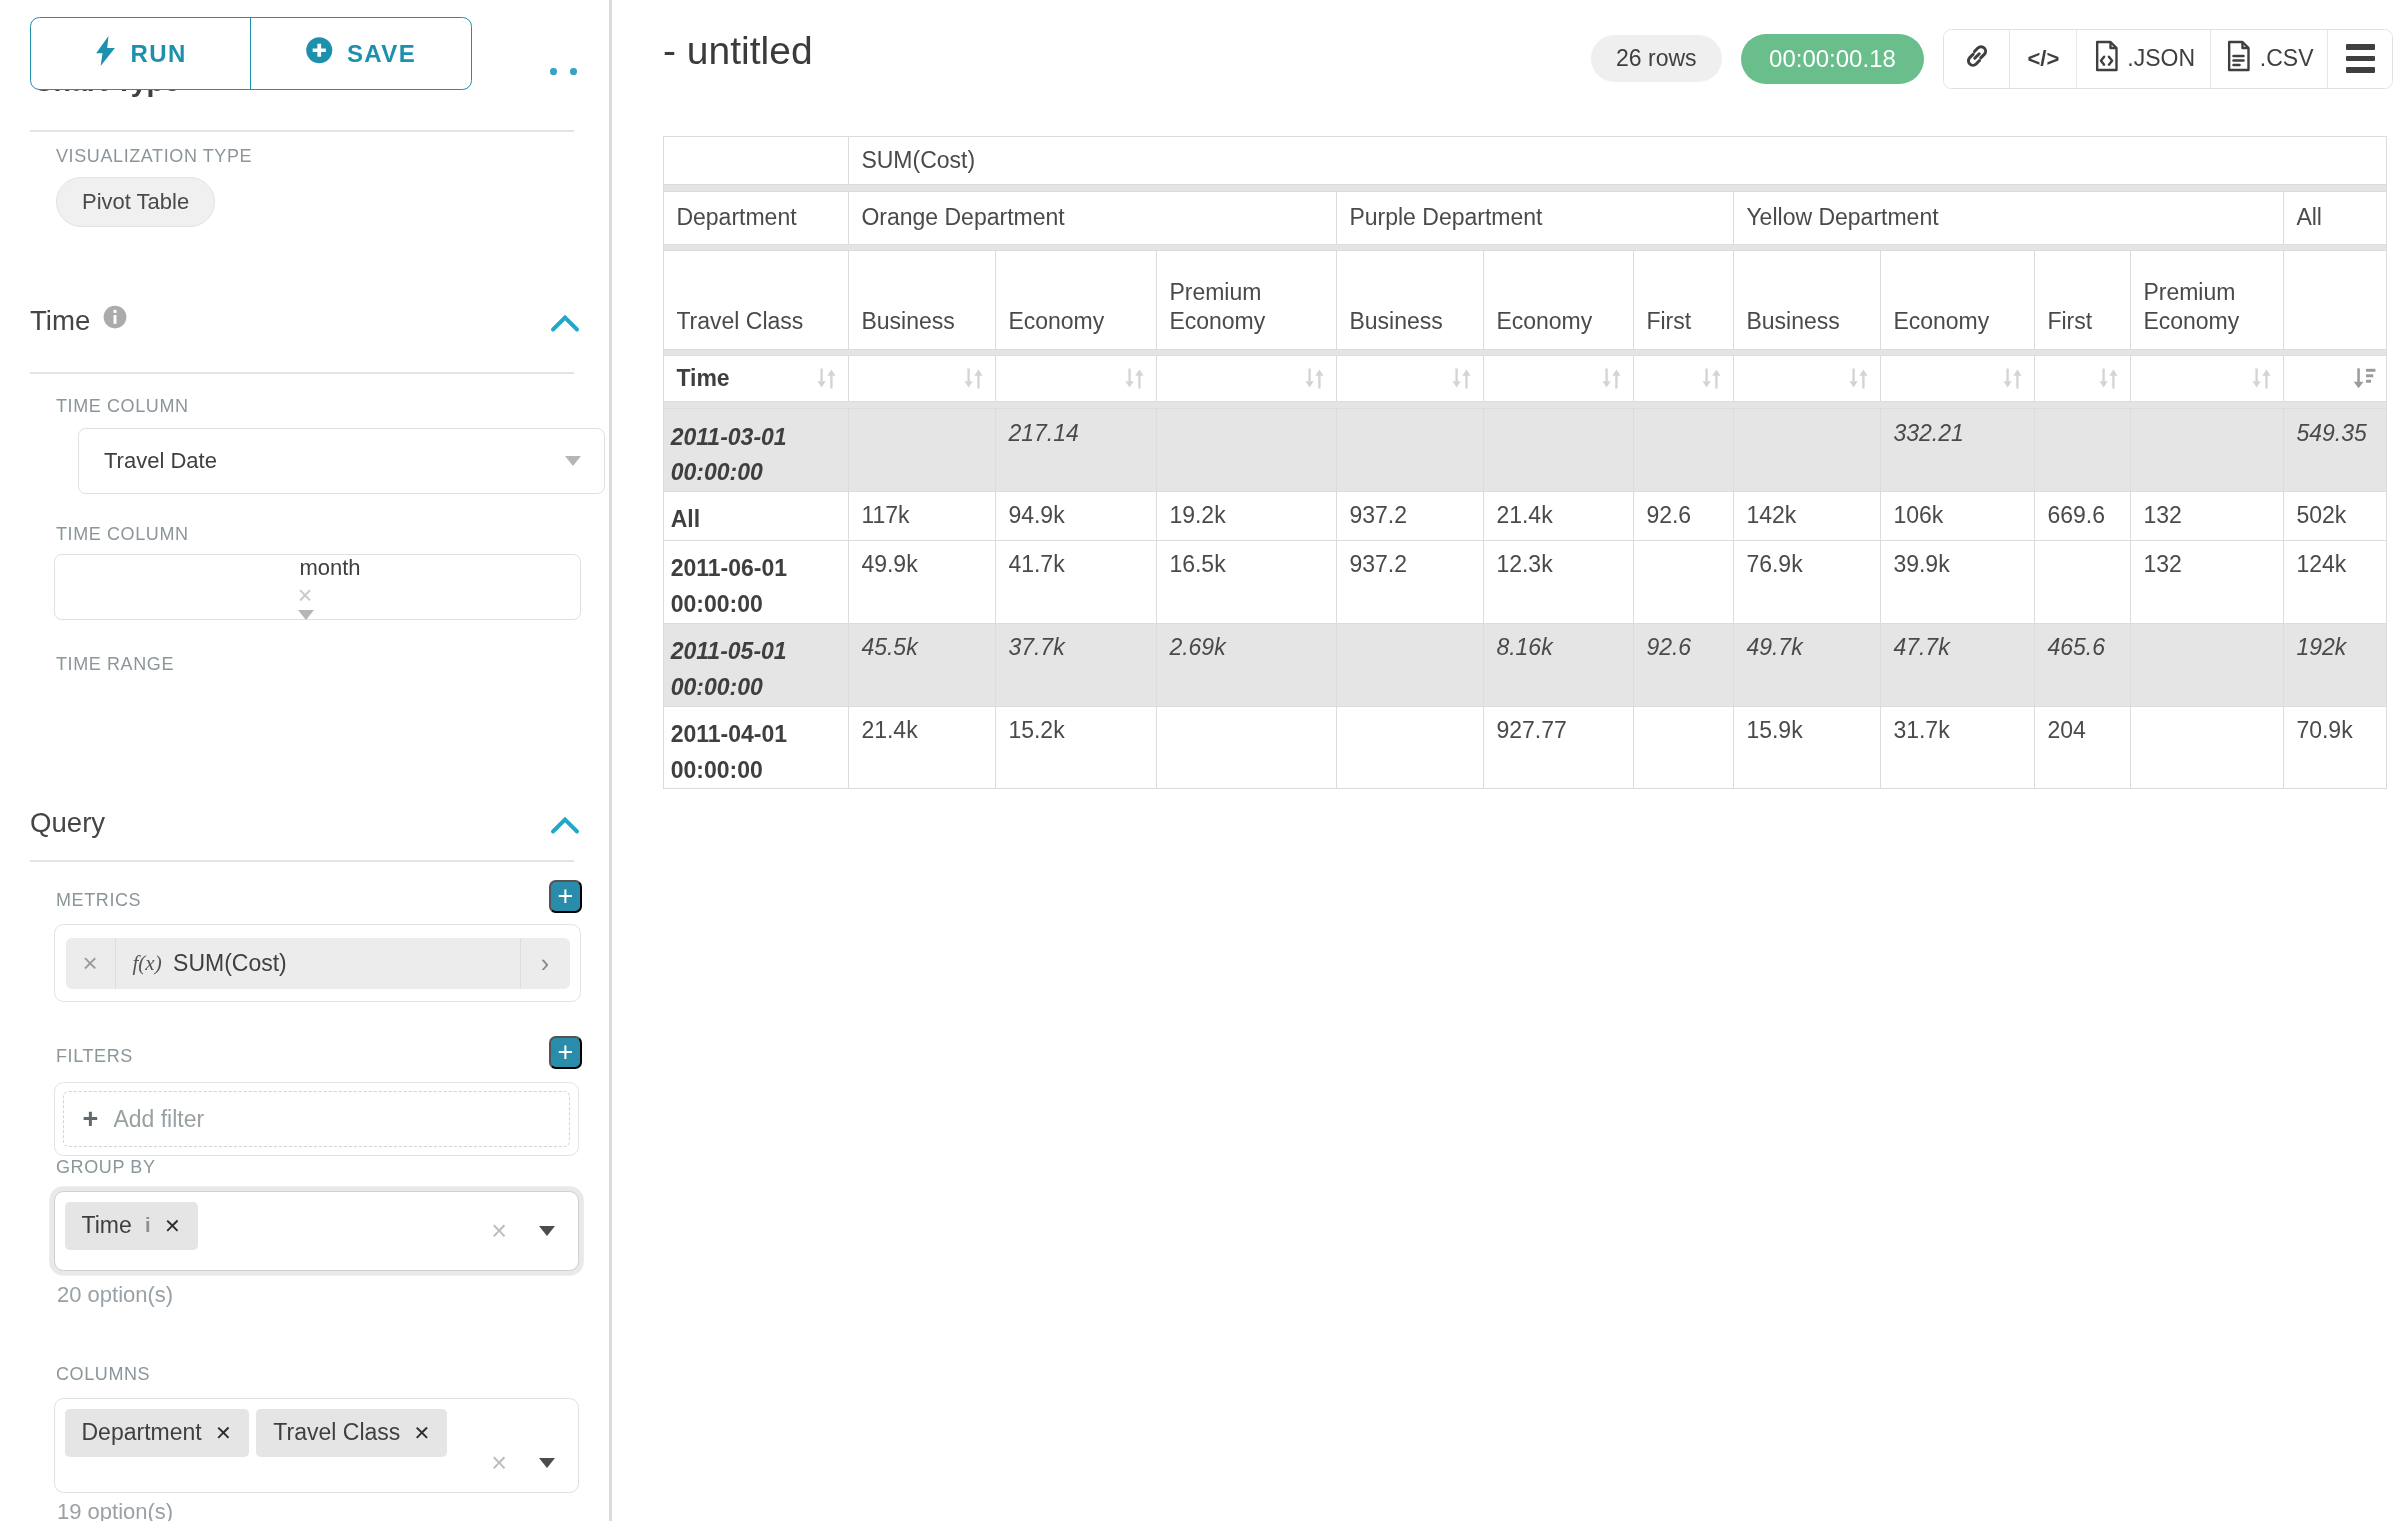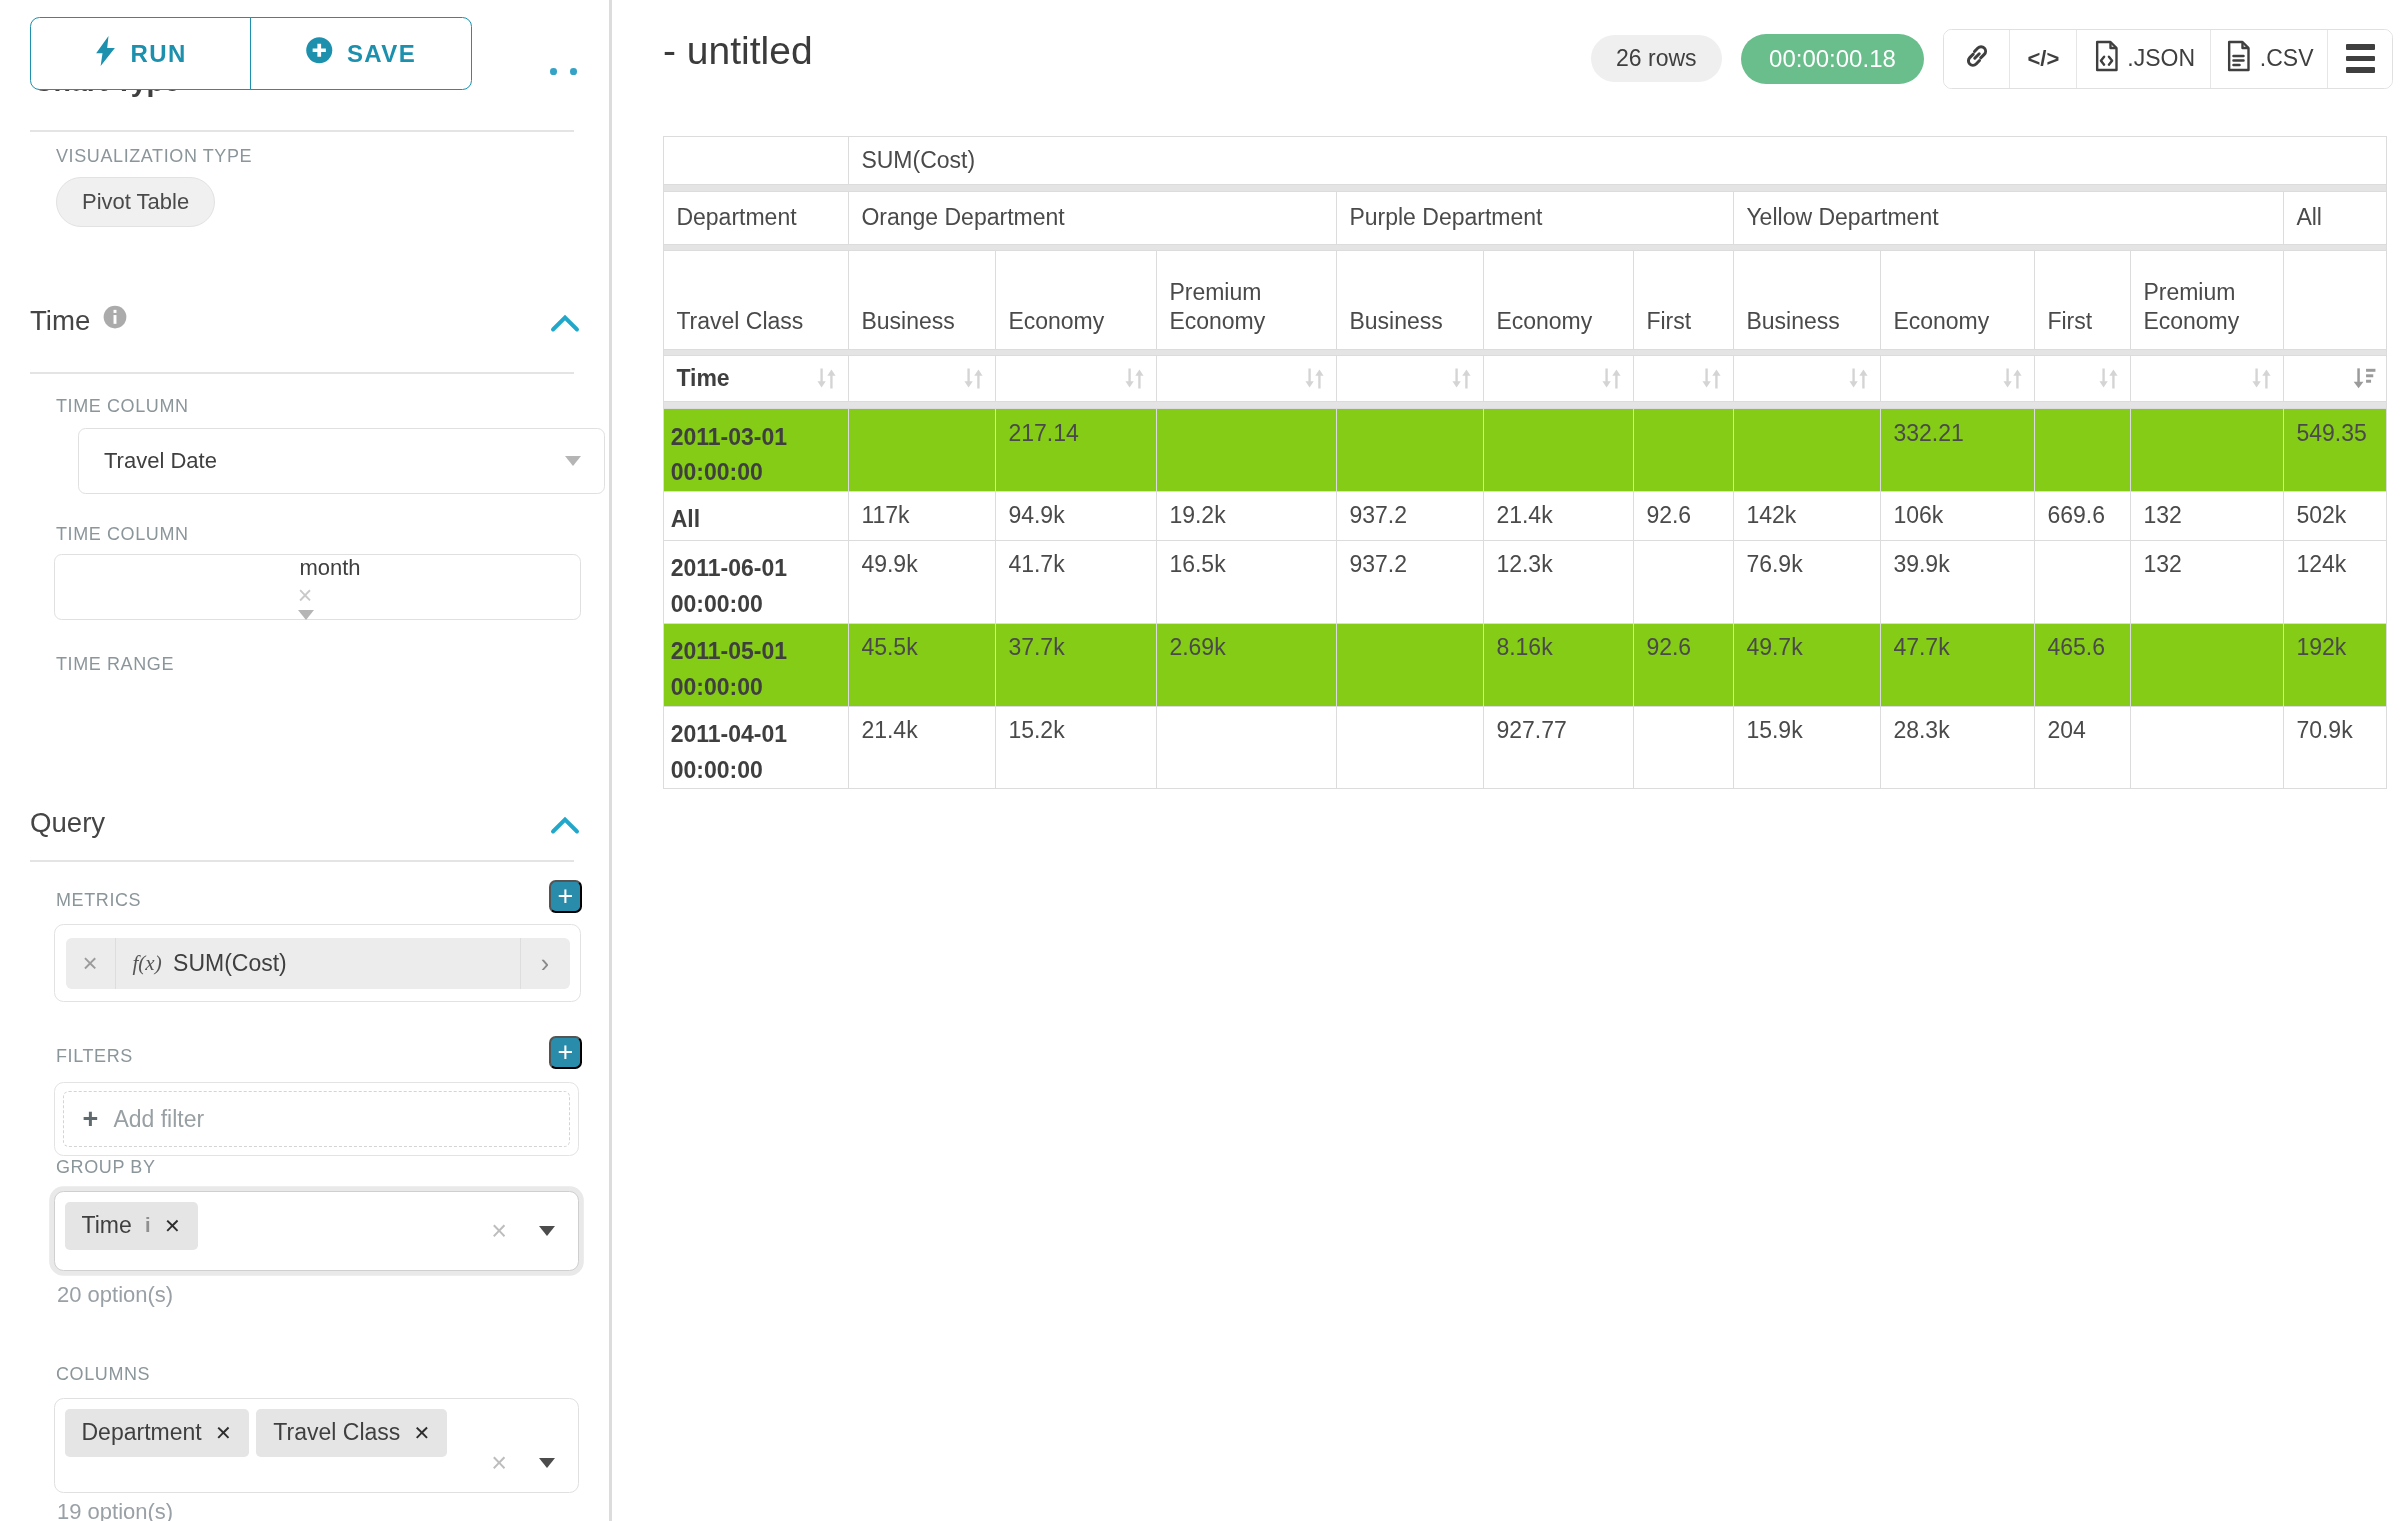--- a/index.html
+++ b/index.html
@@ -77,21 +77,21 @@
   .tablewrap{position:absolute;left:663px;top:136px;}
   table.pivot{border-collapse:collapse;table-layout:fixed;font-size:23px;color:#4a4a4a;}
   .pivot th,.pivot td{border:1px solid #dcdcdc;text-align:left;font-weight:400;padding:0 3.8px 0 12.4px;overflow:hidden;white-space:nowrap;}
   .pivot thead .h1 th{height:47px;}
   .pivot thead .h2 th{height:52px;}
   .pivot thead .h3 th{height:86px;vertical-align:bottom;padding-bottom:11.4px;line-height:1.3;white-space:normal;}
   .pivot thead .h4 th{height:45px;}
   .pivot tr.band td{height:5.7px;padding:0;background:#e4e4e4;border-top:none;border-bottom:none;}
   .pivot tbody th{font-weight:700;color:#3f3f3f;vertical-align:top;padding-top:10.5px;line-height:1.55;white-space:normal;padding-left:6.7px;}
   .pivot tbody td{vertical-align:top;padding-top:10.5px;}
-  .pivot tbody tr.odd{background:#84cc16;}
+  .pivot tbody tr.odd{background:#e5e5e5;font-style:italic;}
   .pivot .sorthead{display:flex;align-items:center;justify-content:flex-end;padding-right:5.7px;}
   .pivot .sorthead.first{justify-content:space-between;padding-left:0;}
   .pivot .sorthead .tlab{font-weight:700;color:#3f3f3f;}
 </style>
 </head>
 <body>
 
 <div class="app">
 
   <aside class="panel">
@@ -513,21 +513,21 @@
             </tr>
             <tr class="even" style="height:77px">
               <th>2011-04-01 00:00:00</th>
               <td>21.4k</td>
               <td>15.2k</td>
               <td></td>
               <td></td>
               <td>927.77</td>
               <td></td>
               <td>15.9k</td>
-              <td>28.3k</td>
+              <td>31.7k</td>
               <td>204</td>
               <td></td>
               <td>70.9k</td>
             </tr>
           </tbody>
         </table>
     </div>
   </main>
 </div>
 

